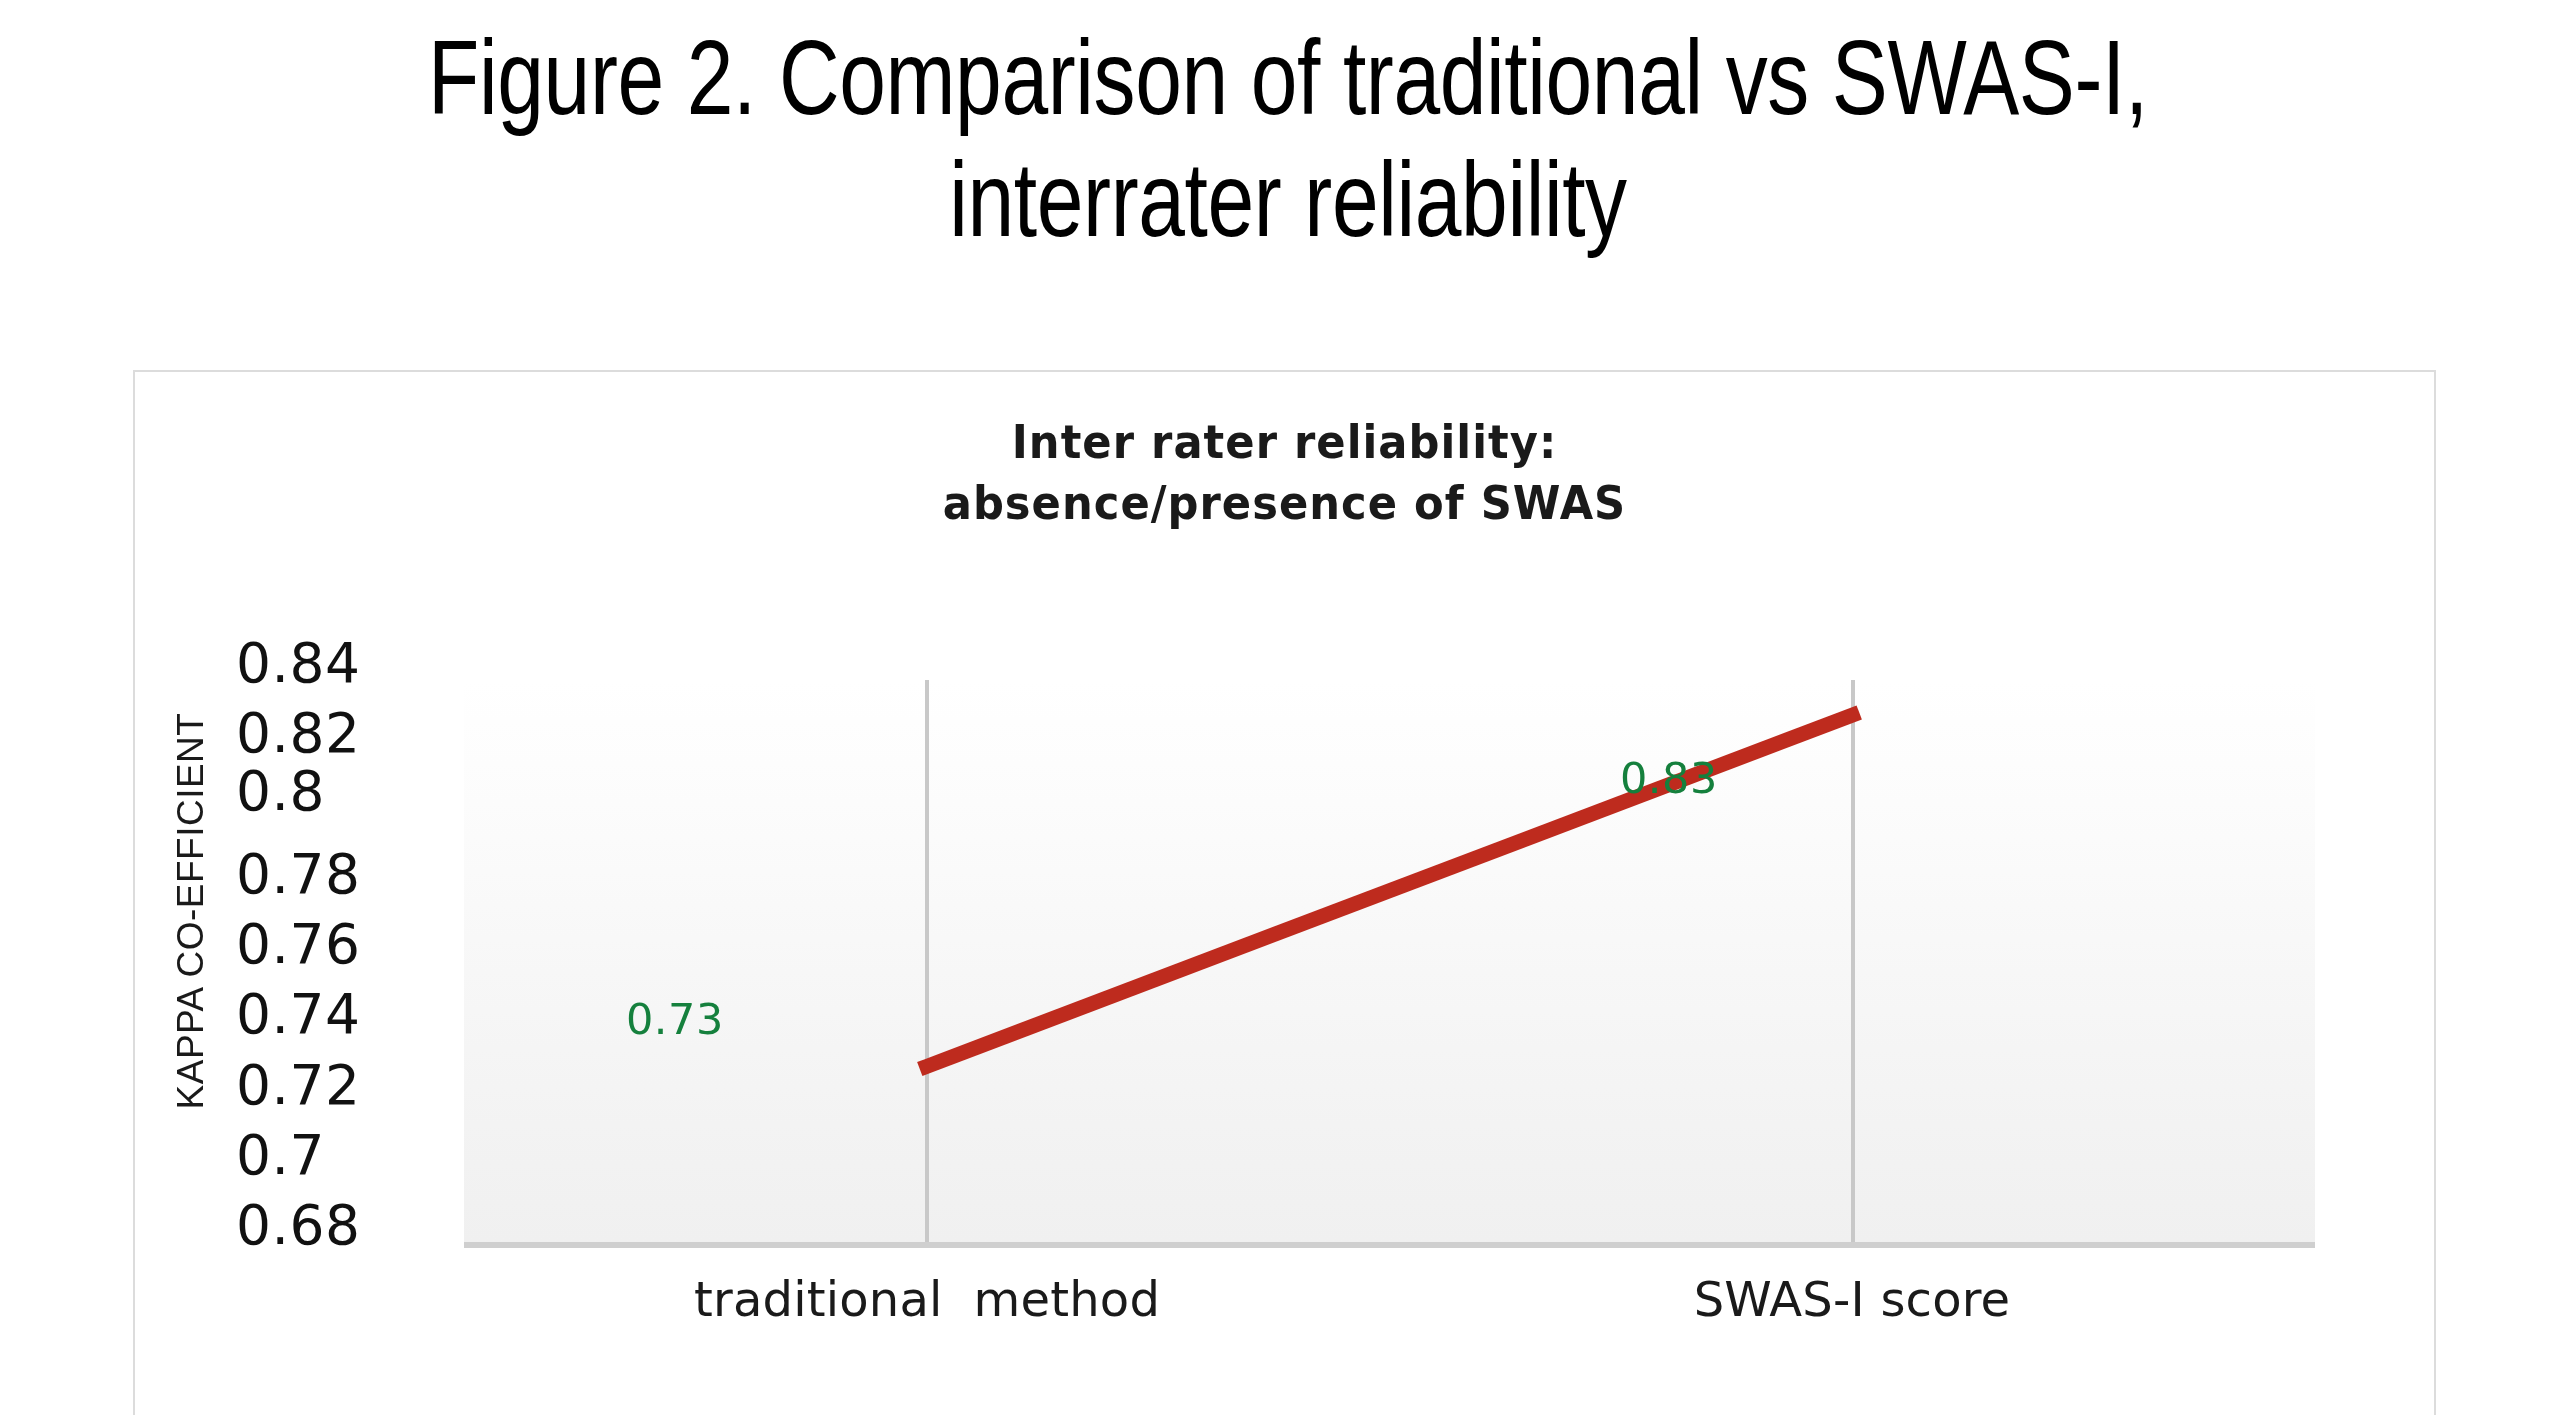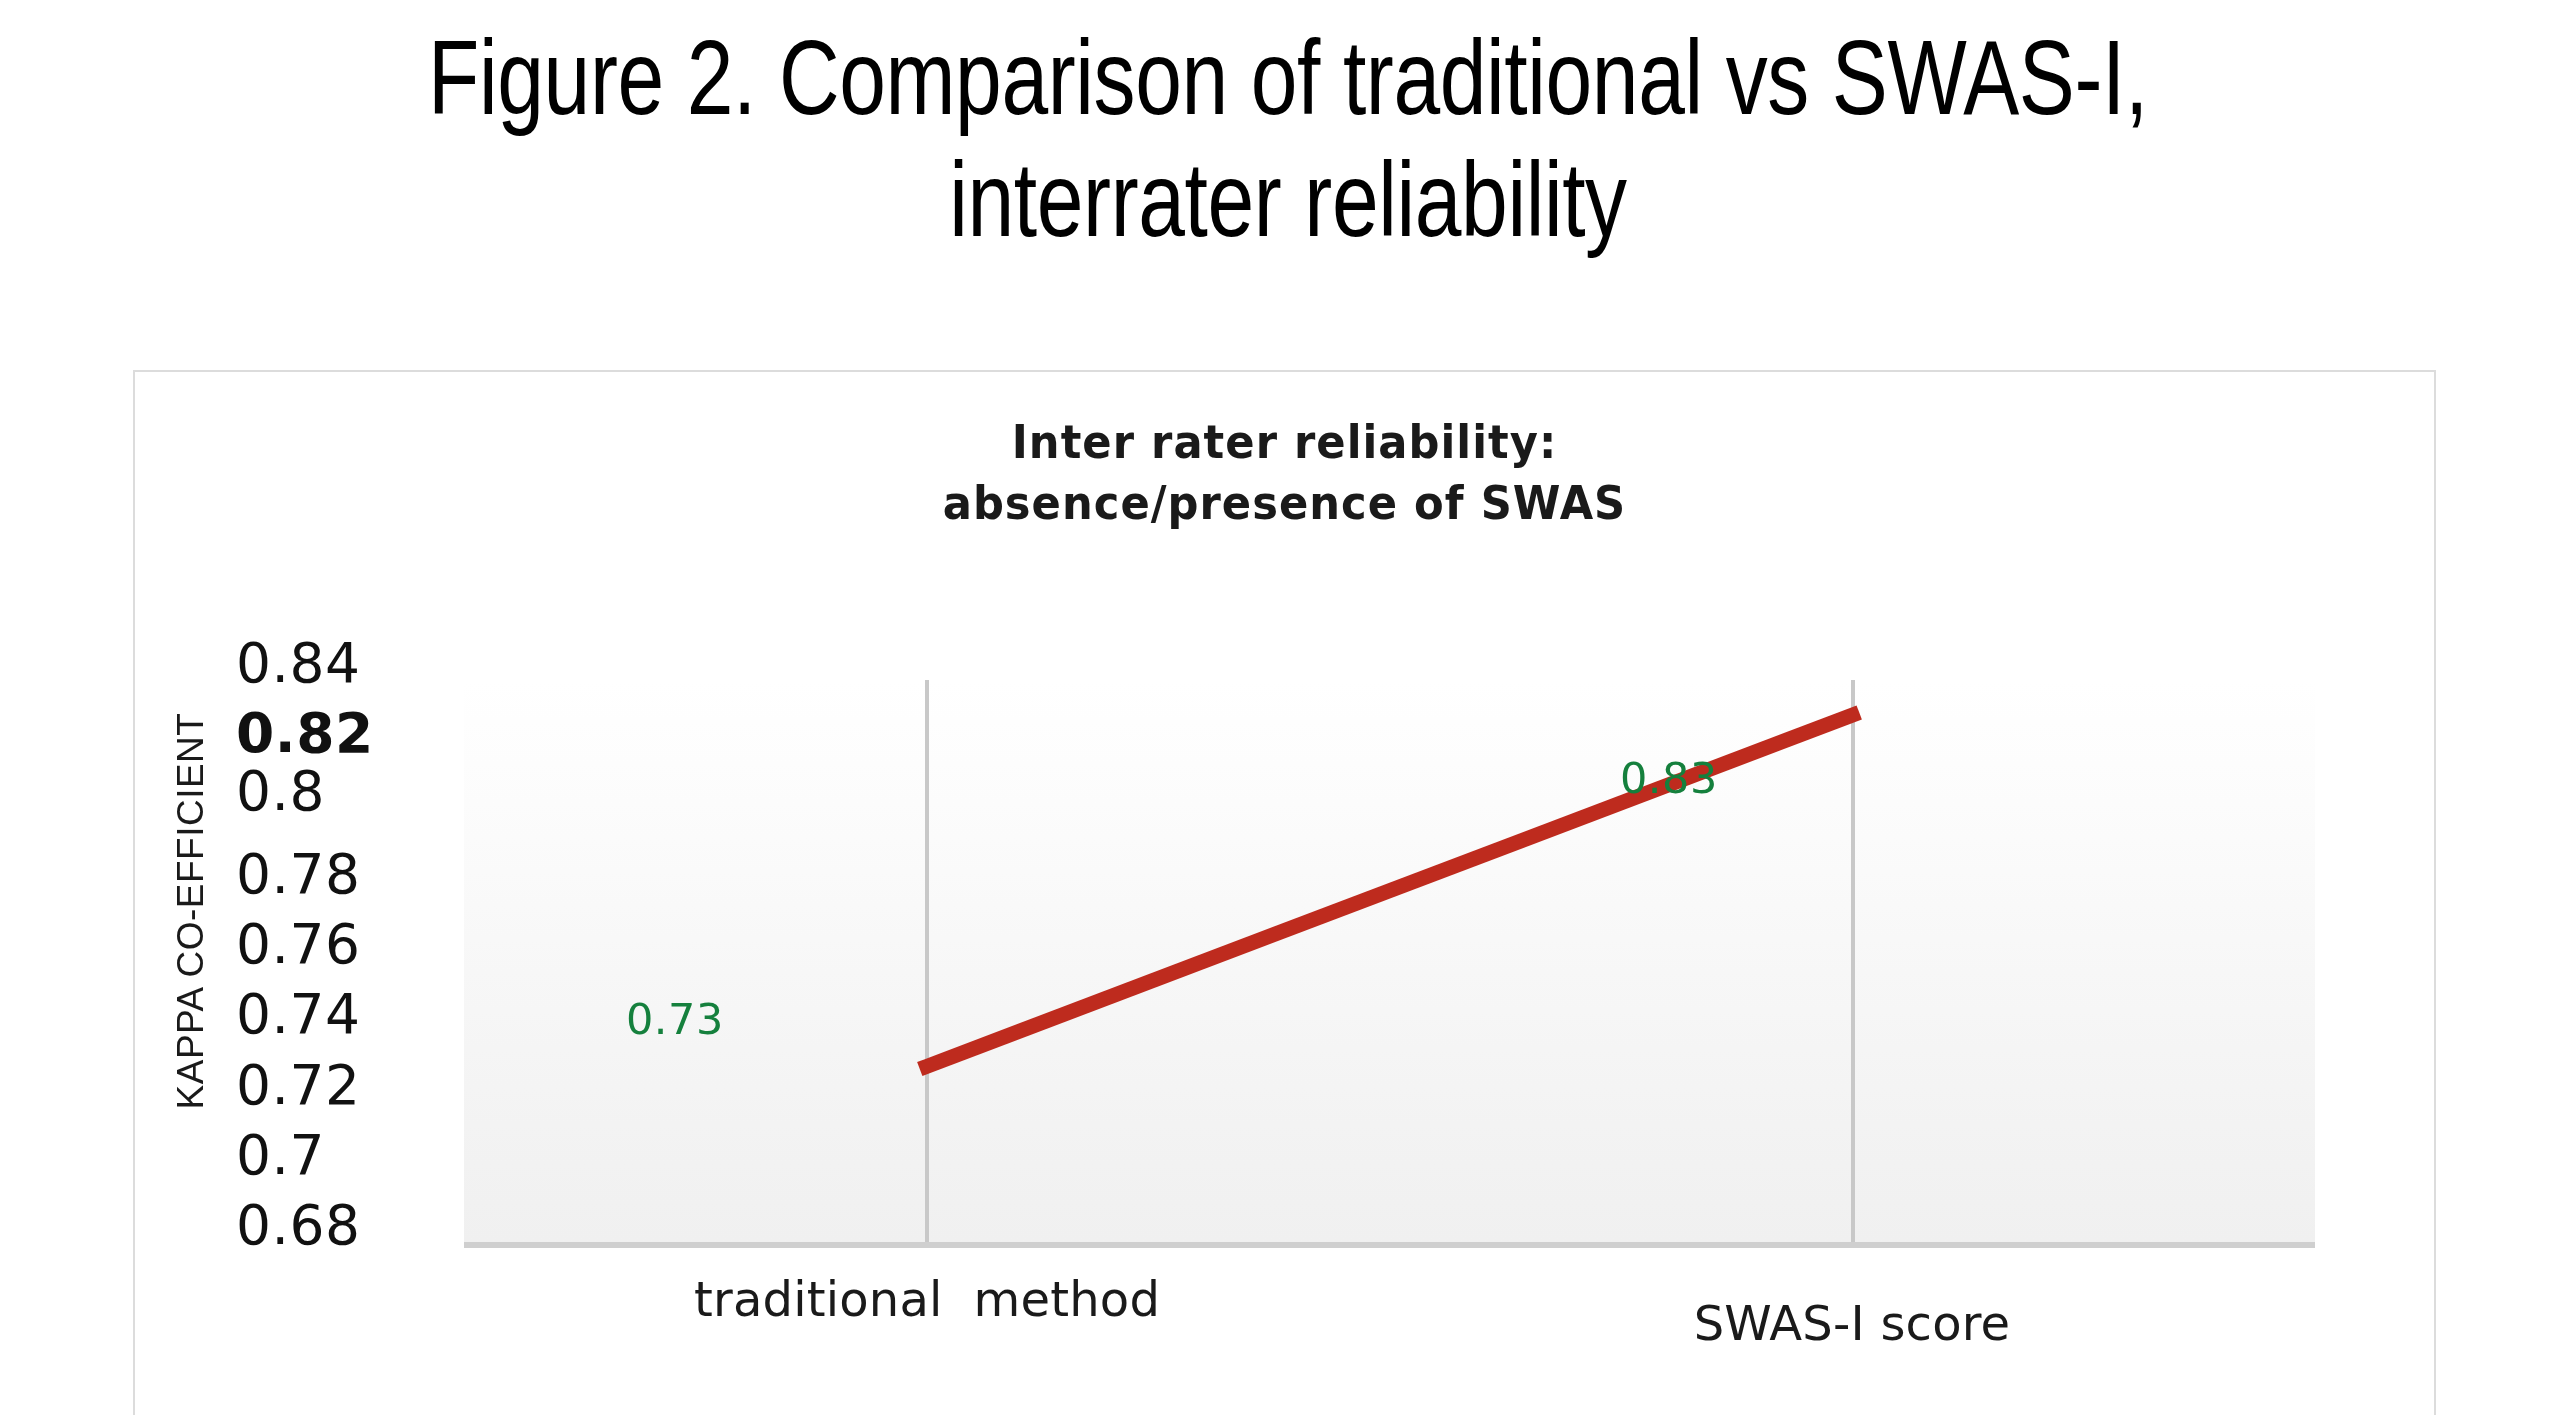--- a/index.html
+++ b/index.html
@@ -172,21 +172,21 @@
 
 <div id="chart-frame">
 
   <div id="chart-title">Inter rater reliability:
 absence/presence of SWAS</div>
 
   <div id="y-axis-title">KAPPA CO-EFFICIENT</div>
 
   <div id="y-ticks">
       <div class="ytick" style="top: 0px;">0.84</div>
-      <div class="ytick" style="top: 70px; font-weight: bold;">0.82</div>
+      <div class="ytick" style="top: 70px;">0.82</div>
       <div class="ytick" style="top: 128px;">0.8</div>
       <div class="ytick" style="top: 211px;">0.78</div>
       <div class="ytick" style="top: 281px;">0.76</div>
       <div class="ytick" style="top: 351px;">0.74</div>
       <div class="ytick" style="top: 422px;">0.72</div>
       <div class="ytick" style="top: 492px;">0.7</div>
       <div class="ytick" style="top: 562px;">0.68</div>
     </div>
 
   <div id="plot-area">
@@ -197,17 +197,17 @@
 
   <svg id="series-svg" viewBox="0 0 1982 602" preserveAspectRatio="none">
     <line id="series-line" x1="495.5" y1="413.87500000000017" x2="1486.5" y2="37.625000000000114" stroke="#BE2B1E" stroke-width="16" stroke-linecap="square"></line>
   </svg>
 
   <div class="point-label" id="label-p0">0.73</div>
   <div class="point-label" id="label-p1">0.83</div>
 
   <div id="x-labels">
       <div class="xtick" style="left: 463px;">traditional  method</div>
-      <div class="xtick" style="left: 1388px; margin-top: 24px;">SWAS-I score</div>
+      <div class="xtick" style="left: 1388px;">SWAS-I score</div>
     </div>
 
 </div>
 
 
 </body></html>

